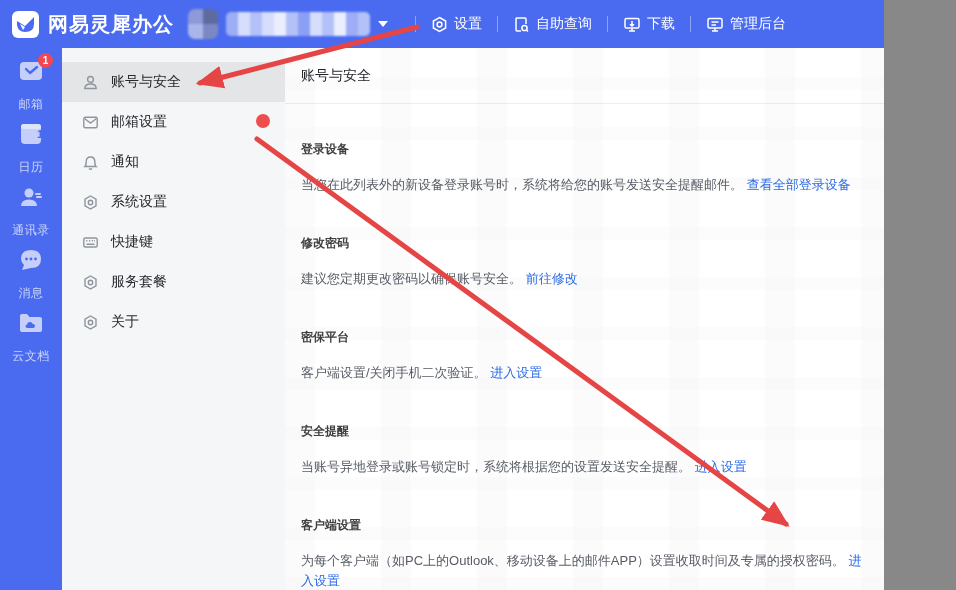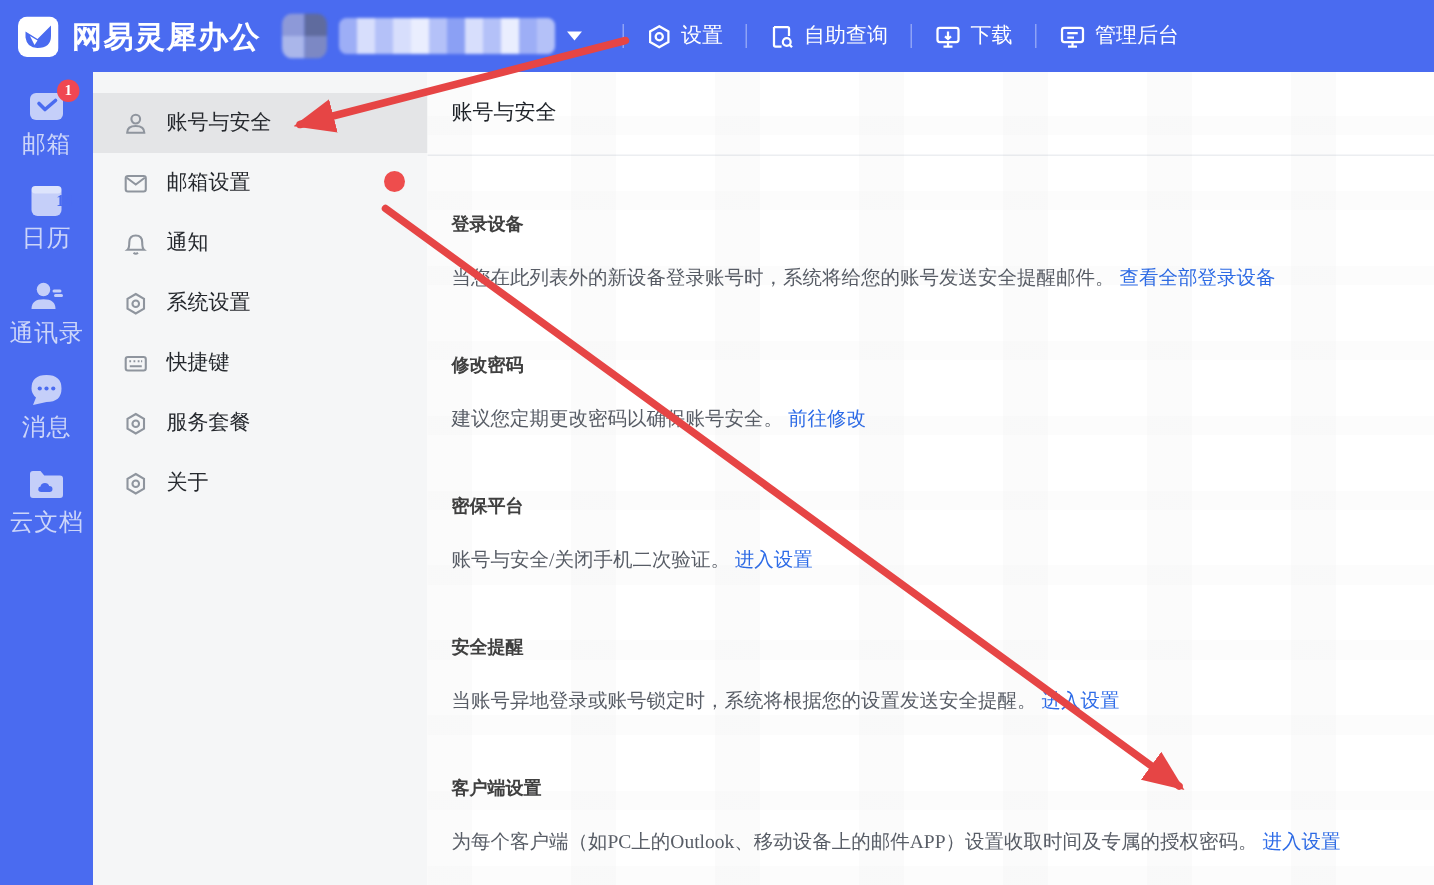--- a/index.html
+++ b/index.html
@@ -1,17 +1,17 @@
 <!DOCTYPE html>
 <html><head>
 <meta charset="utf-8">
 <style>
   html,body{margin:0;padding:0;background:#888;}
-  .page{width:956px;height:590px;position:relative;overflow:hidden;background:#fff;
-        font-family:Liberation Serif, serif;-webkit-font-smoothing:antialiased;}
+  .page{width:884px;height:590px;position:relative;overflow:hidden;background:#fff;
+        font-family:Liberation Sans, sans-serif;-webkit-font-smoothing:antialiased;}
 
   
   .topbar{height:48px;background:#4a6bf0;display:flex;align-items:center;padding-left:12px;box-sizing:border-box;}
   .logo{width:27px;height:27px;flex:0 0 auto;}
   .brand{color:#fff;font-size:20px;font-weight:bold;letter-spacing:1px;margin-left:9px;white-space:nowrap;}
   .account{display:flex;align-items:center;margin-left:14px;cursor:pointer;}
   .acc-avatar{width:30px;height:30px;border-radius:7px;overflow:hidden;display:flex;flex-wrap:wrap;filter:blur(1px);}
   .acc-avatar i{width:15px;height:15px;display:block;}
   .acc-avatar i:nth-child(1){background:#8d99d8;}
   .acc-avatar i:nth-child(2){background:#5f6b9e;}
@@ -31,21 +31,21 @@
   .tm-item{display:flex;align-items:center;gap:6px;color:#fff;font-size:14px;cursor:pointer;white-space:nowrap;}
   .tm-item svg{display:block;}
 
   
   .body{display:flex;height:542px;}
 
   
   .rail{width:62px;background:#4a6bf0;box-sizing:border-box;padding-top:10px;display:flex;flex-direction:column;align-items:center;}
   .rail-item{width:100%;height:63px;display:flex;flex-direction:column;align-items:center;justify-content:flex-start;cursor:pointer;position:relative;}
   .rail-item .ric{position:relative;width:26px;height:26px;display:flex;align-items:center;justify-content:center;}
-  .rail-item .rlab{margin-top:2px;font-size:16px;color:#ccd5f9;letter-spacing:.5px;}
+  .rail-item .rlab{margin-top:12px;font-size:12px;color:#ccd5f9;letter-spacing:.5px;}
   .badge{position:absolute;top:-5px;right:-9px;min-width:15px;height:15px;border-radius:8px;background:#f04752;
          color:#fff;font-size:10px;line-height:15px;text-align:center;padding:0 3px;box-sizing:border-box;font-weight:bold;}
   .cal-num{position:absolute;left:12px;top:7px;width:26px;text-align:center;font-size:11px;font-weight:bold;color:#4a6bf0;}
 
   
   .sidenav{width:223px;background:#f5f6f7;box-sizing:border-box;padding-top:14px;}
   .nav-item{height:40px;display:flex;align-items:center;padding-left:20px;gap:12px;font-size:14px;color:#26292e;cursor:pointer;}
   .nav-item.selected{background:#e4e5e7;}
   .nav-item svg{display:block;flex:0 0 auto;}
 
@@ -261,21 +261,21 @@
           <p><span>当您在此列表外的新设备登录账号时，系统将给您的账号发送安全提醒邮件。</span>
              <a class="link">查看全部登录设备</a></p>
         </div>
         <div class="section">
           <h3>修改密码</h3>
           <p><span>建议您定期更改密码以确保账号安全。</span>
              <a class="link">前往修改</a></p>
         </div>
         <div class="section">
           <h3>密保平台</h3>
-          <p><span>账号与安全/关闭手机二次验证。</span>
+          <p><span>客户端设置/关闭手机二次验证。</span>
              <a class="link">进入设置</a></p>
         </div>
         <div class="section">
           <h3>安全提醒</h3>
           <p><span>当账号异地登录或账号锁定时，系统将根据您的设置发送安全提醒。</span>
              <a class="link">进入设置</a></p>
         </div>
         <div class="section">
           <h3>客户端设置</h3>
           <p><span>为每个客户端（如PC上的Outlook、移动设备上的邮件APP）设置收取时间及专属的授权密码。</span>

